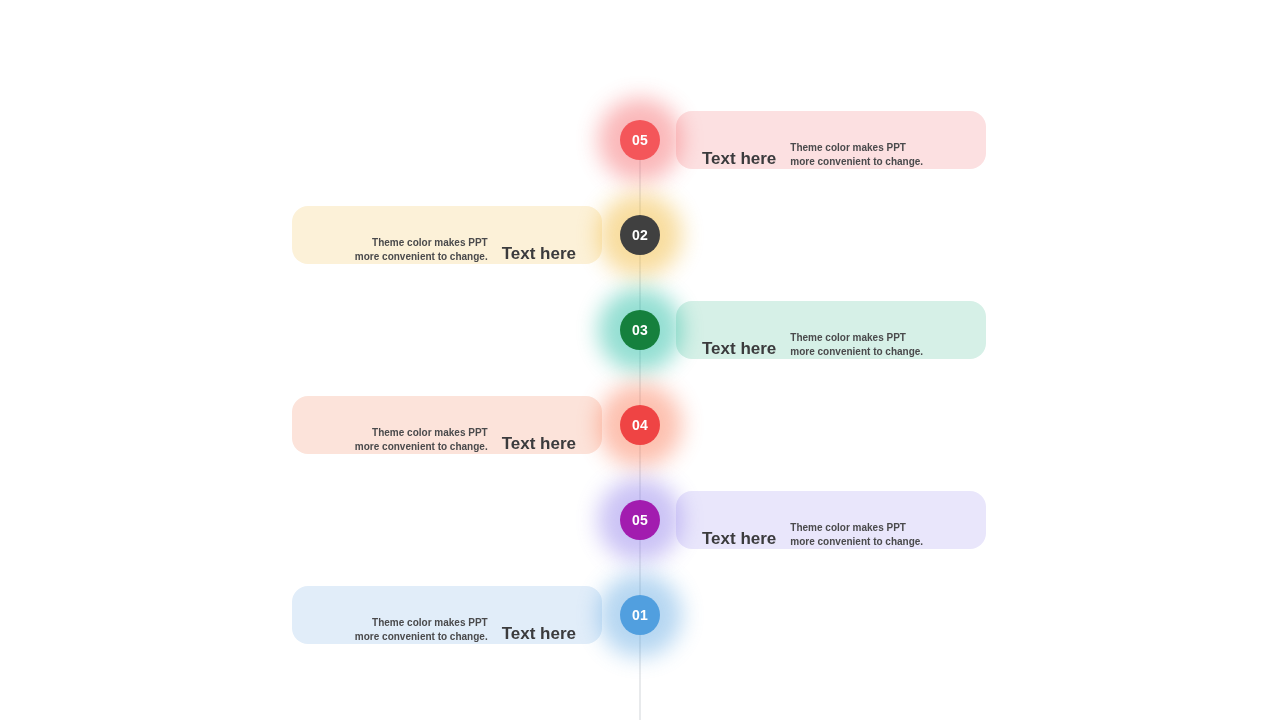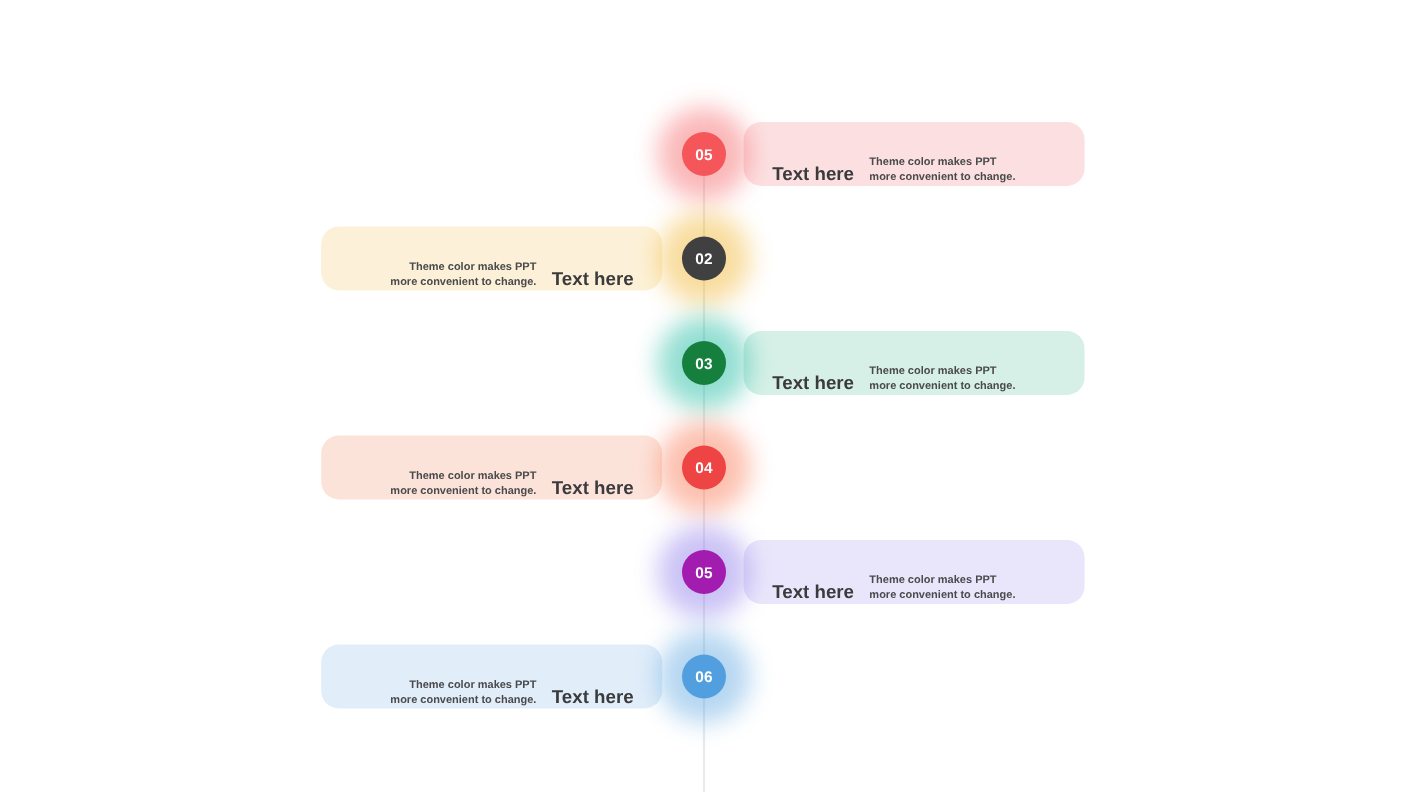--- a/index.html
+++ b/index.html
@@ -168,21 +168,21 @@
         </div>
         <div class="card right" style="background: rgb(233, 230, 251);">
           <div class="card-title">Text here</div>
           <div class="card-desc">Theme  color makes PPT
 more convenient to change.</div>
         </div>
       </div>
       <div class="row" style="top: 615px;">
         <div class="marker">
           <div class="marker-glow" style="background: rgb(81, 159, 223);"></div>
-          <div class="marker-circle" style="background: rgb(81, 159, 223);">06</div>
+          <div class="marker-circle" style="background: rgb(81, 159, 223);">01</div>
         </div>
         <div class="card left" style="background: rgb(225, 237, 249);">
           <div class="card-desc">Theme  color makes PPT
 more convenient to change.</div>
           <div class="card-title">Text here</div>
         </div>
       </div>
     </div>
 </div>
 

